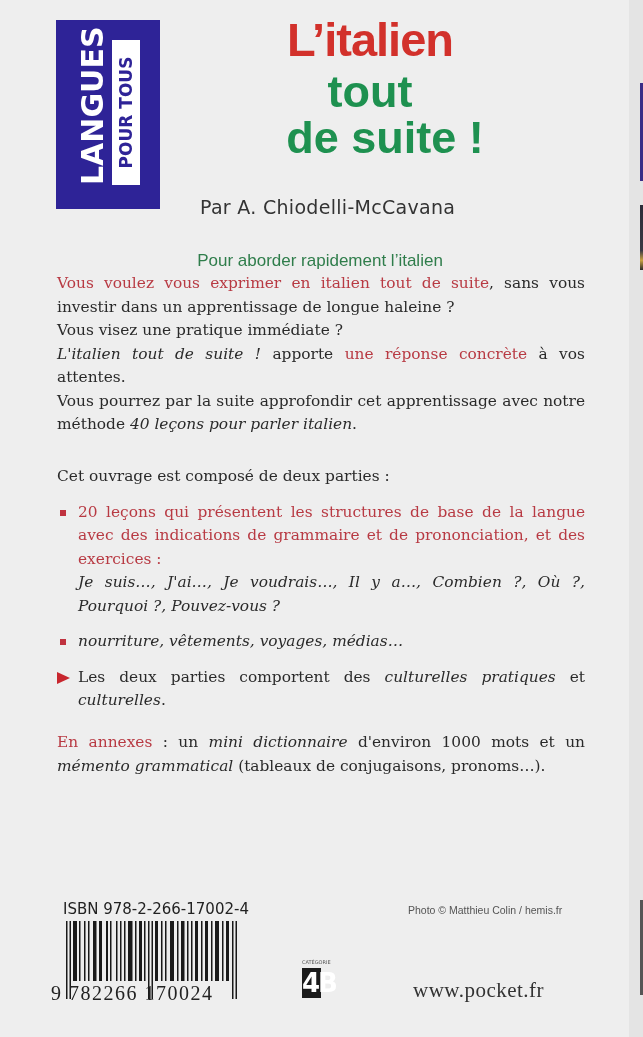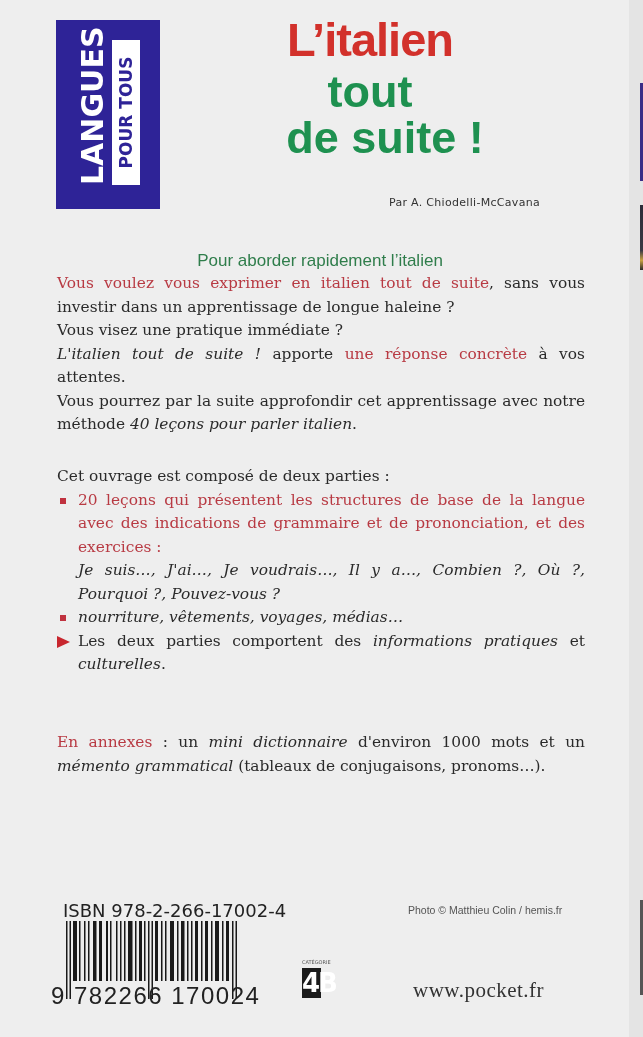--- a/index.html
+++ b/index.html
@@ -32,49 +32,49 @@
     background: #ffffff; color: #2e2397;
     font-family: "DejaVu Sans", sans-serif; font-weight: bold;
     font-size: 17px; line-height: 28px; text-align: center;
   }
 
   .title { position: absolute; left: 200px; width: 340px; text-align: center;
     font-family: Liberation Sans, sans-serif; }
   .t1 { top: 12px; font-size: 47px; color: #d2312b; font-weight: bold; letter-spacing: -1px; }
   .t2 { top: 66px; font-size: 45px; color: #1e9150; font-weight: bold; }
   .t3 { top: 112px; font-size: 45px; color: #1e9150; font-weight: bold; left: 215px; }
-  .author { position: absolute; left: 200px; top: 196px; width: 340px; text-align: right;
-    font-family: "DejaVu Sans", sans-serif; font-size: 11px; color: #333; letter-spacing: 0.3px; }
+  .author { position: absolute; left: 200px; top: 196px; width: 340px; text-align: left;
+    font-family: "DejaVu Sans", sans-serif; font-size: 19px; color: #333; letter-spacing: 0.3px; }
 
   .subtitle { position: absolute; left: 60px; top: 251px; width: 520px; text-align: center;
     font-family: "Liberation Sans", sans-serif; font-weight: normal; font-size: 17px; color: #2f7d4b; }
 
   .block { position: absolute; left: 57px; width: 528px; font-size: 15.4px; line-height: 23.5px; }
   .justify { text-align: justify; text-align-last: left; }
   .red { color: #b83a43; }
   .it { font-style: italic; }
   p { margin: 0; }
 
   .intro { top: 272px; }
   .parts { top: 465px; }
-  .bullet { position: relative; padding-left: 21px; }
+  .bullet { position: relative; padding-left: 21px; margin-top: 12px; }
   .bullet .mark { position: absolute; left: 3px; top: 9px; width: 6px; height: 6px; background: #c0323f; }
   .bullet .tri { position: absolute; left: 0; top: 6px; width: 0; height: 0;
     border-top: 6px solid transparent; border-bottom: 6px solid transparent; border-left: 13px solid #c8262e; }
   .annexes { top: 731px; }
 
   .coffret { position: absolute; left: 57px; top: 806px; width: 528px; text-align: center;
     font-size: 13.5px; line-height: 20px; font-style: italic; color: #444; }
   .coffret .red { color: #b06a72; }
 
   .isbn { position: absolute; left: 63px; top: 900px; font-family: "DejaVu Sans", sans-serif;
-    font-size: 18px; color: #222; }
+    font-size: 15px; color: #222; }
   .barcode { position: absolute; left: 66px; top: 921px; width: 175px; height: 78px; }
-  .barcode-digits { position: absolute; left: 51px; top: 982px; font-family: Liberation Sans, sans-serif;
-    font-size: 24px; color: #222; letter-spacing: 1.5px; }
+  .barcode-digits { position: absolute; left: 51px; top: 982px; font-family: Liberation Serif, serif;
+    font-size: 20px; color: #222; letter-spacing: 1.5px; }
   .cat-label { position: absolute; left: 302px; top: 959px; font-family: "DejaVu Sans", sans-serif;
     font-size: 5px; color: #555; }
   .cat-box { position: absolute; left: 302px; top: 968px; width: 19px; height: 30px; background: #1b1b1b;
     color: #fff; font-family: "DejaVu Sans", sans-serif; font-weight: bold; font-size: 26px;
     line-height: 30px; text-align: center; letter-spacing: -2px; }
   .photo-credit { position: absolute; left: 408px; top: 904px; font-family: "Liberation Sans", sans-serif;
     font-size: 10.5px; color: #555; }
   .website { position: absolute; left: 413px; top: 978px; font-family: "Liberation Serif", serif;
     font-size: 21px; color: #333; letter-spacing: 0.5px; }
 </style>
@@ -110,21 +110,21 @@
       <span class="mark"></span>
       <p class="red">20 leçons qui présentent les structures de base de la langue avec des indications de grammaire et de prononciation, et des exercices :</p>
       <p class="it">Je suis…, J'ai…, Je voudrais…, Il y a…, Combien ?, Où ?, Pourquoi ?, Pouvez-vous ?</p>
     </div>
     <div class="bullet">
       <span class="mark"></span>
       <p class="it">nourriture, vêtements, voyages, médias…</p>
     </div>
     <div class="bullet">
       <span class="tri"></span>
-      <p><span>Les deux parties comportent des </span><span class="it">informations pratiques</span><span> et </span><span class="it">culturelles</span><span>.</span></p>
+      <p><span>Les deux parties comportent des </span><span class="it">culturelles pratiques</span><span> et </span><span class="it">culturelles</span><span>.</span></p>
     </div>
   </div>
 
   <div class="block annexes justify">
     <p><span class="red">En annexes</span><span> : un </span><span class="it">mini dictionnaire</span><span> d'environ 1000 mots et un </span><span class="it">mémento grammatical</span><span> (tableaux de conjugaisons, pronoms…).</span></p>
   </div>
 
 
   <div class="isbn">ISBN 978-2-266-17002-4</div>
   <svg class="barcode" viewBox="0 0 175 78" preserveAspectRatio="none">

